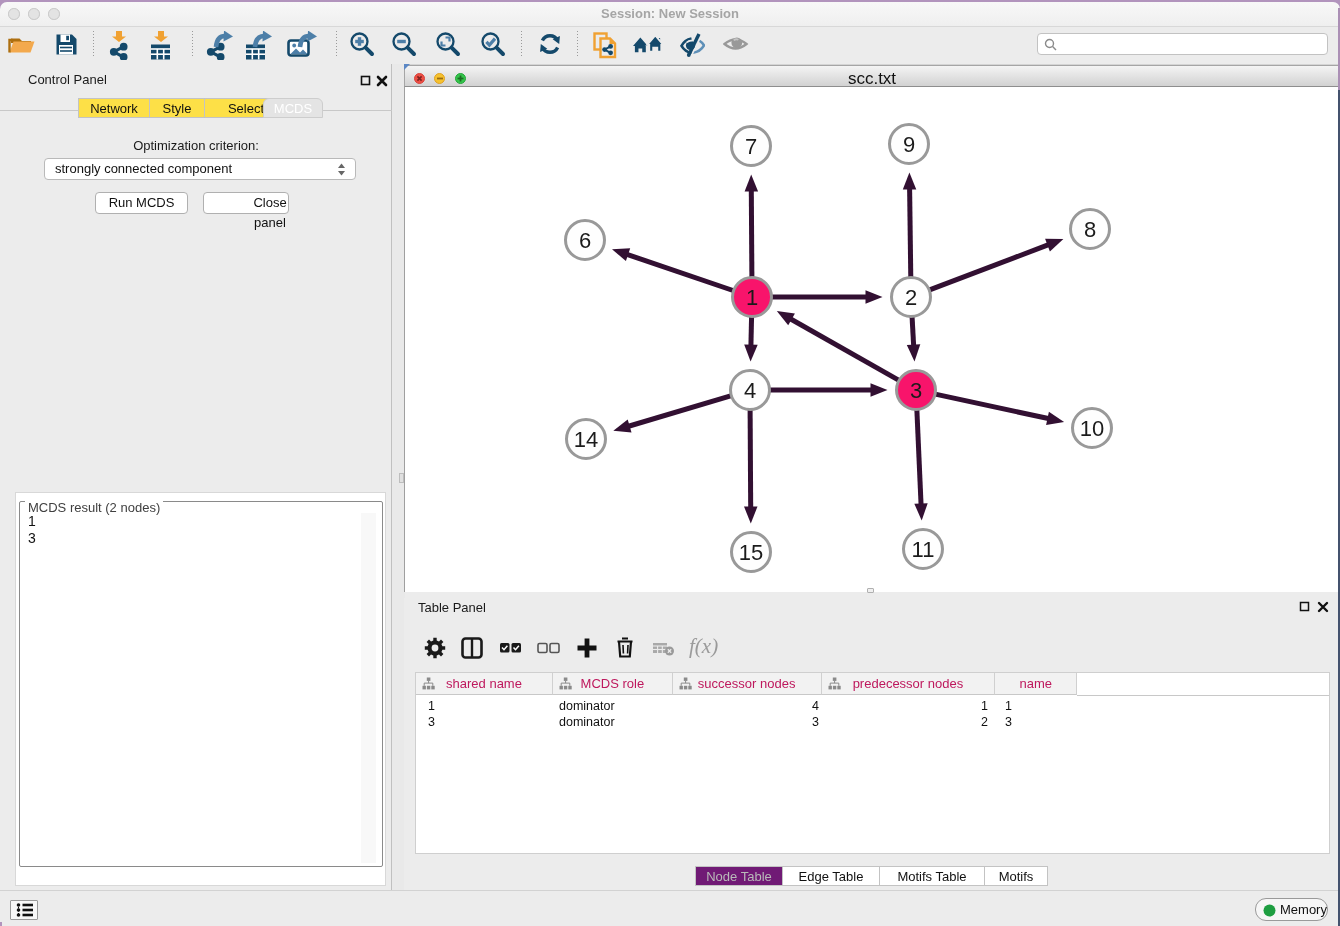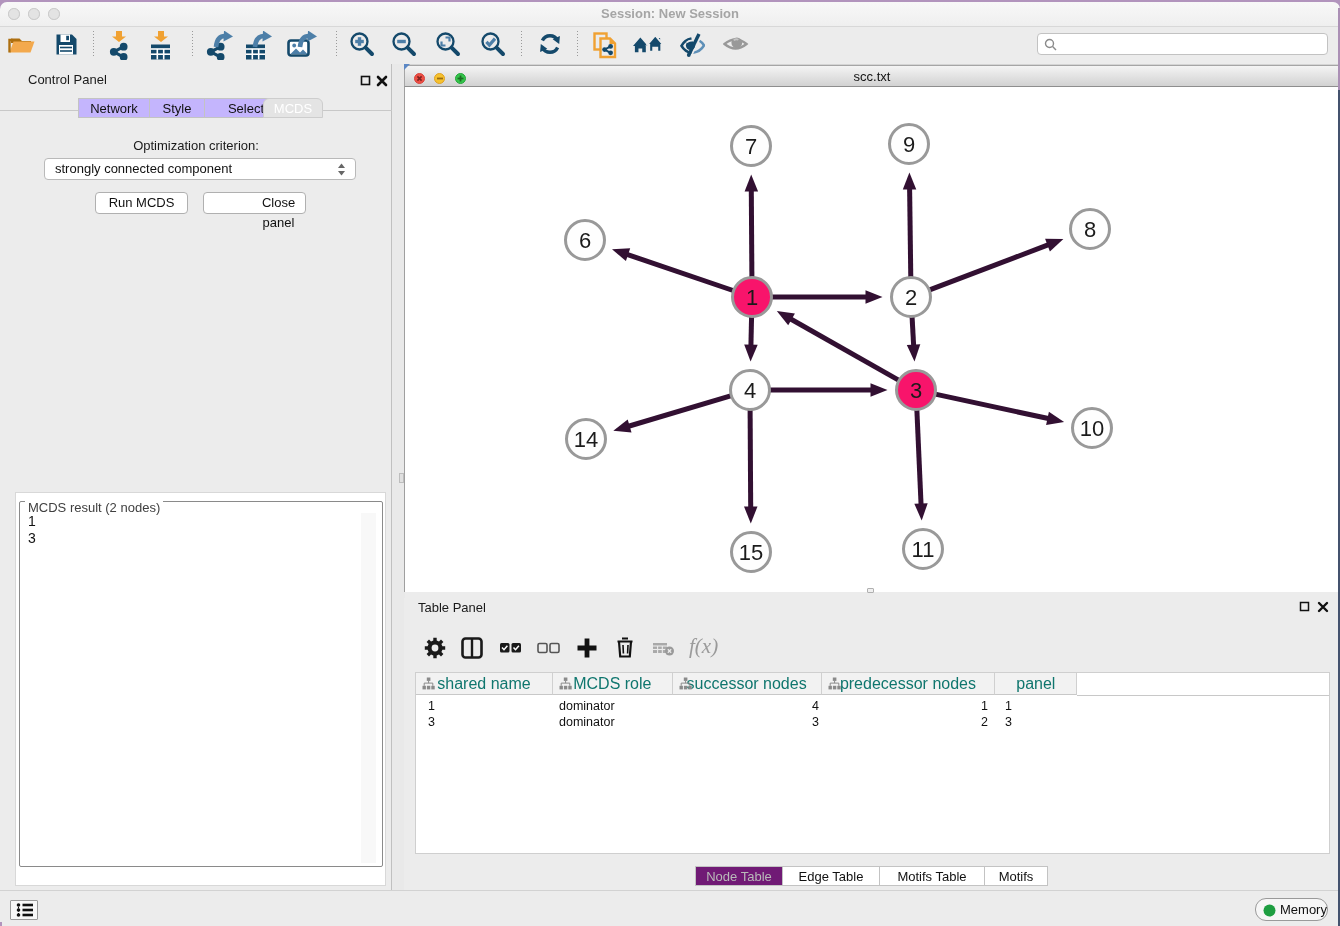--- a/index.html
+++ b/index.html
@@ -20,21 +20,21 @@
   border-bottom:2px solid #d4d4d4;}
 .tbi{position:absolute;top:2px;}
 .tsep{position:absolute;top:4px;width:1px;height:26px;
   background-image:repeating-linear-gradient(#9a9a9a 0 1px,transparent 1px 3px);}
 #searchbox{position:absolute;left:1037px;top:6px;width:291px;height:22px;
   background:#fff;border:1px solid #c2c2c2;border-radius:4px;box-sizing:border-box;}
 
 #cpanel{left:0;top:64px;width:392px;height:826px;background:#ececec;
   border-right:1px solid #c0c0c0;box-sizing:border-box;}
 #cpanel .hdr{position:absolute;left:28px;top:8px;font-size:13px;color:#1a1a1a;}
-.tab{position:absolute;top:34px;height:20px;background:#c4b5fd;border:1px solid #c3c3c3;
+.tab{position:absolute;top:34px;height:20px;background:#fde047;border:1px solid #c3c3c3;
   box-sizing:border-box;font-size:13px;color:#111;text-align:center;line-height:19px;}
 .paneline{position:absolute;background:#c8c8c8;height:1px;}
 #optlabel{position:absolute;left:0;width:392px;top:74px;text-align:center;
   font-size:13px;color:#1a1a1a;}
 #dropdown{position:absolute;left:44px;top:94px;width:312px;height:22px;
   background:#fff;border:1px solid #b9b9b9;border-radius:4px;box-sizing:border-box;
   font-size:13px;color:#111;line-height:20px;padding-left:10px;}
 .btn{position:absolute;height:22px;background:#fff;border:1px solid #b0b0b0;
   border-radius:4px;box-sizing:border-box;font-size:13px;color:#111;
   text-align:center;line-height:20px;}
@@ -49,32 +49,32 @@
 #resultscroll{position:absolute;right:4px;top:9px;width:15px;bottom:1px;
   background:#f8f8f8;}
 
 #vsplit{left:392px;top:64px;width:13px;height:826px;background:#e9e9e9;}
 
 #netwin{left:404px;top:64px;width:936px;height:528px;}
 #nettitle{position:absolute;left:0;top:1px;width:936px;height:22px;
   background:linear-gradient(#f4f4f4,#d2d2d2);border:1px solid #a5a5a5;
   border-bottom:1px solid #8e8e8e;box-sizing:border-box;}
 #nettitle .t{position:absolute;left:0;right:0;top:3px;text-align:center;
-  font-size:13px;color:#111;}
+  font-size:17px;color:#111;}
 .mac{position:absolute;top:7px;width:11px;height:11px;border-radius:50%;box-sizing:border-box;}
 #netcanvas{position:absolute;left:0;top:23px;width:936px;height:505px;background:#fff;
   border-left:1px solid #9f9f9f;box-sizing:border-box;}
 
 #tpanel{left:404px;top:598px;width:936px;height:292px;background:#ececec;}
 #tpanel .hdr{position:absolute;left:14px;top:2px;font-size:13px;color:#1a1a1a;}
 #ttable{position:absolute;left:11px;top:74px;width:915px;height:182px;background:#fff;
   border:1px solid #cfcfcf;box-sizing:border-box;}
 .thead{position:absolute;top:0;height:22px;background:#f2f2f2;
   border-right:1px solid #d0d0d0;border-bottom:1px solid #c8c8c8;box-sizing:border-box;
-  font-size:16px;color:#0f766e;text-align:center;line-height:22px;}
+  font-size:13px;color:#be185d;text-align:center;line-height:22px;}
 .tcell{position:absolute;font-size:12.5px;color:#111;height:16px;line-height:16px;}
 .btab{position:absolute;top:268px;height:20px;background:#fff;border:1px solid #c3c3c3;
   box-sizing:border-box;font-size:13px;color:#111;text-align:center;line-height:19px;}
 
 #statusbar{left:0;top:890px;width:1340px;height:36px;background:#ececec;
   border-top:1px solid #d2d2d2;box-sizing:border-box;}
 #listbtn{position:absolute;left:10px;top:9px;width:28px;height:20px;background:#f8f8f8;
   border:1px solid #9a9a9a;border-radius:1px;box-sizing:border-box;}
 #membtn{position:absolute;left:1255px;top:7px;width:73px;height:23px;background:#f6f6f6;
   border:1px solid #9a9a9a;border-radius:11px;box-sizing:border-box;
@@ -243,21 +243,21 @@
   <div class="tab" style="left:78px;width:72px;">Network</div>
   <div class="tab" style="left:149px;width:56px;">Style</div>
   <div class="tab" style="left:204px;width:84px;">Select</div>
   <div class="tab" style="left:263px;width:60px;background:#e4e4e4;color:#fff;border-radius:6px 6px 0 0;border-color:#cdcdcd;">MCDS</div>
   <div id="dropdown">strongly connected component<svg style="position:absolute;right:9px;top:4px" width="9" height="13" viewBox="0 0 9 13">
         <path d="M4.5 0.5 L8 5 H1 z" fill="#666"></path>
         <path d="M4.5 12.5 L1 8 H8 z" fill="#666"></path>
       </svg></div>
   <div id="optlabel">Optimization criterion:</div>
   <div class="btn" style="left:95px;top:128px;width:93px;">Run MCDS</div>
-  <div class="btn" style="left:203px;top:128px;width:103px;padding-left:48px;">Close panel</div>
+  <div class="btn" style="left:203px;top:128px;width:86px;padding-left:48px;">Close panel</div>
   <div id="resultwrap">
     <div id="groupbox">
       <div id="grouplab">MCDS result (2 nodes)</div>
       <div id="resultarea">1<br>3<div id="resultscroll"></div></div>
     </div>
   </div>
 </div>
 <div class="abs" id="vsplit"></div>
 
 <div class="abs" id="netwin">
@@ -406,21 +406,21 @@
           <rect x="4.9" y="8.8" width="3.4" height="3.6" fill="#8a8a8a"></rect>
           <rect x="9.3" y="8.8" width="3.4" height="3.6" fill="#8a8a8a"></rect>
         </svg>successor nodes</div>
   <div class="thead" style="left:405.6px;width:173.7px;"><svg style="position:absolute;left:6px;top:4px" width="13" height="13" viewBox="0 0 13 13">
           <rect x="4.8" y="0.5" width="3.6" height="3.4" fill="#8a8a8a"></rect>
           <path d="M6.6 3.9 v2.2 M2.2 8.8 V6.1 H10.8 V8.8" fill="none" stroke="#8a8a8a" stroke-width="1"></path>
           <rect x="0.5" y="8.8" width="3.4" height="3.6" fill="#8a8a8a"></rect>
           <rect x="4.9" y="8.8" width="3.4" height="3.6" fill="#8a8a8a"></rect>
           <rect x="9.3" y="8.8" width="3.4" height="3.6" fill="#8a8a8a"></rect>
         </svg>predecessor nodes</div>
-  <div class="thead" style="left:579.3px;width:82.1px;">panel</div>
+  <div class="thead" style="left:579.3px;width:82.1px;">name</div>
   <div style="position:absolute;left:661.4px;top:0;width:251.6px;height:22px;background:#fff;border-bottom:1px solid #c8c8c8;"></div>
   <div class="tcell" style="left:12px;top:25px;">1</div>
   <div class="tcell" style="left:143px;top:25px;">dominator</div>
   <div class="tcell" style="left:257px;width:146px;top:25px;text-align:right;">4</div>
   <div class="tcell" style="left:406px;width:166px;top:25px;text-align:right;">1</div>
   <div class="tcell" style="left:589px;top:25px;">1</div>
   <div class="tcell" style="left:12px;top:41px;">3</div>
   <div class="tcell" style="left:143px;top:41px;">dominator</div>
   <div class="tcell" style="left:257px;width:146px;top:41px;text-align:right;">3</div>
   <div class="tcell" style="left:406px;width:166px;top:41px;text-align:right;">2</div>

